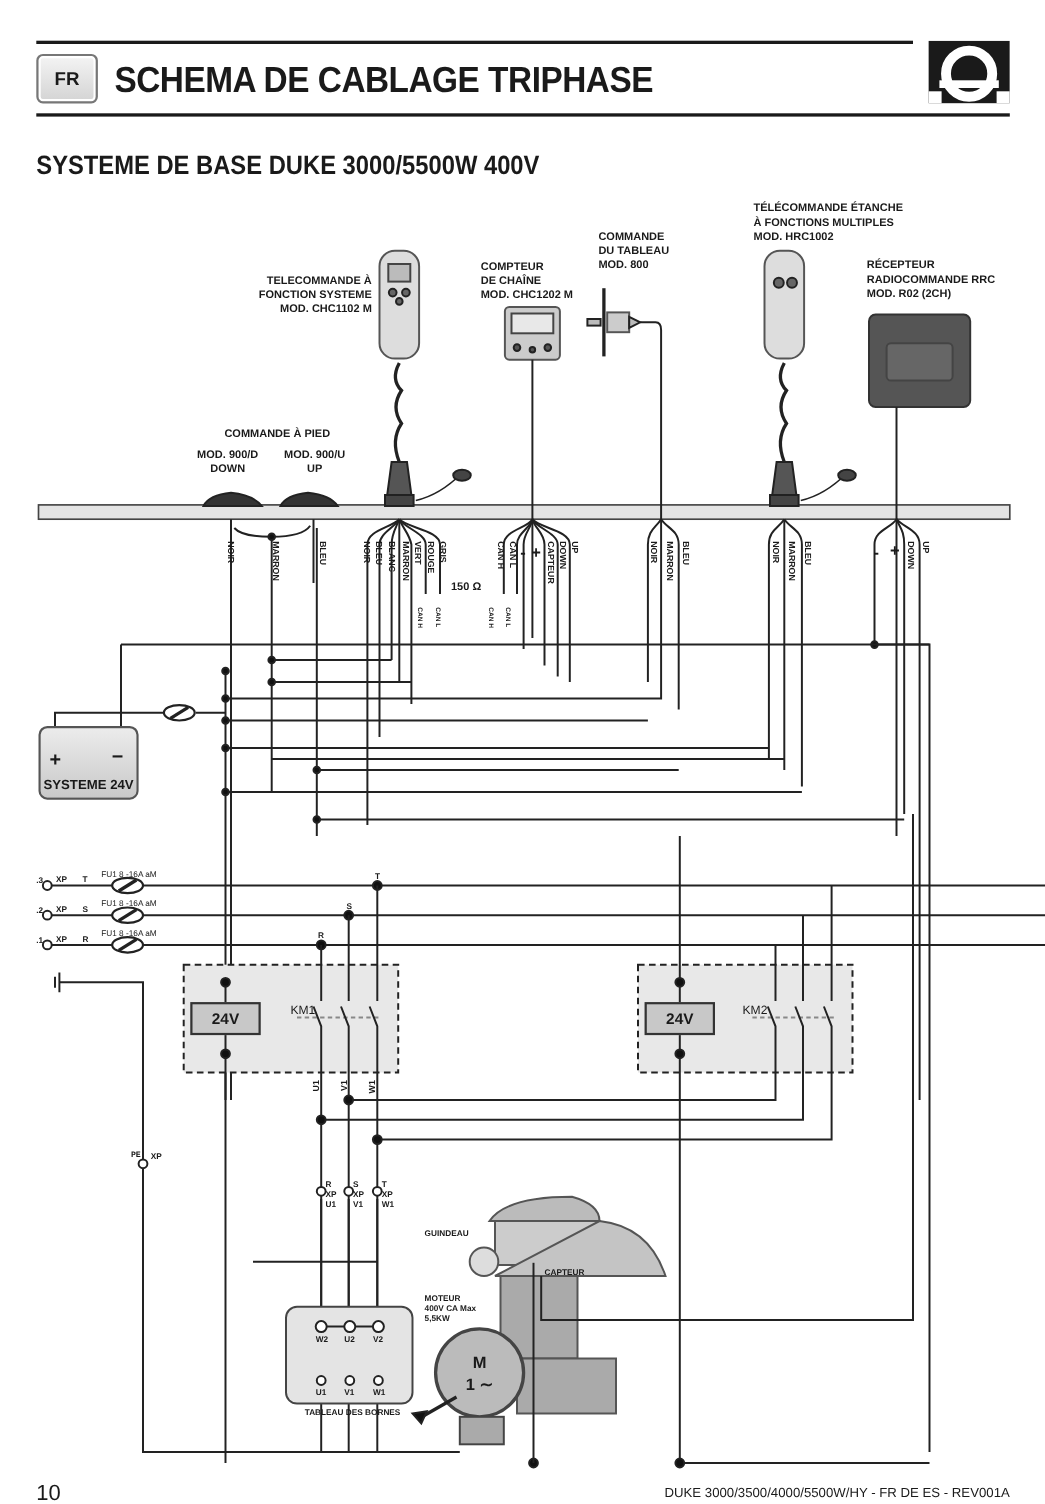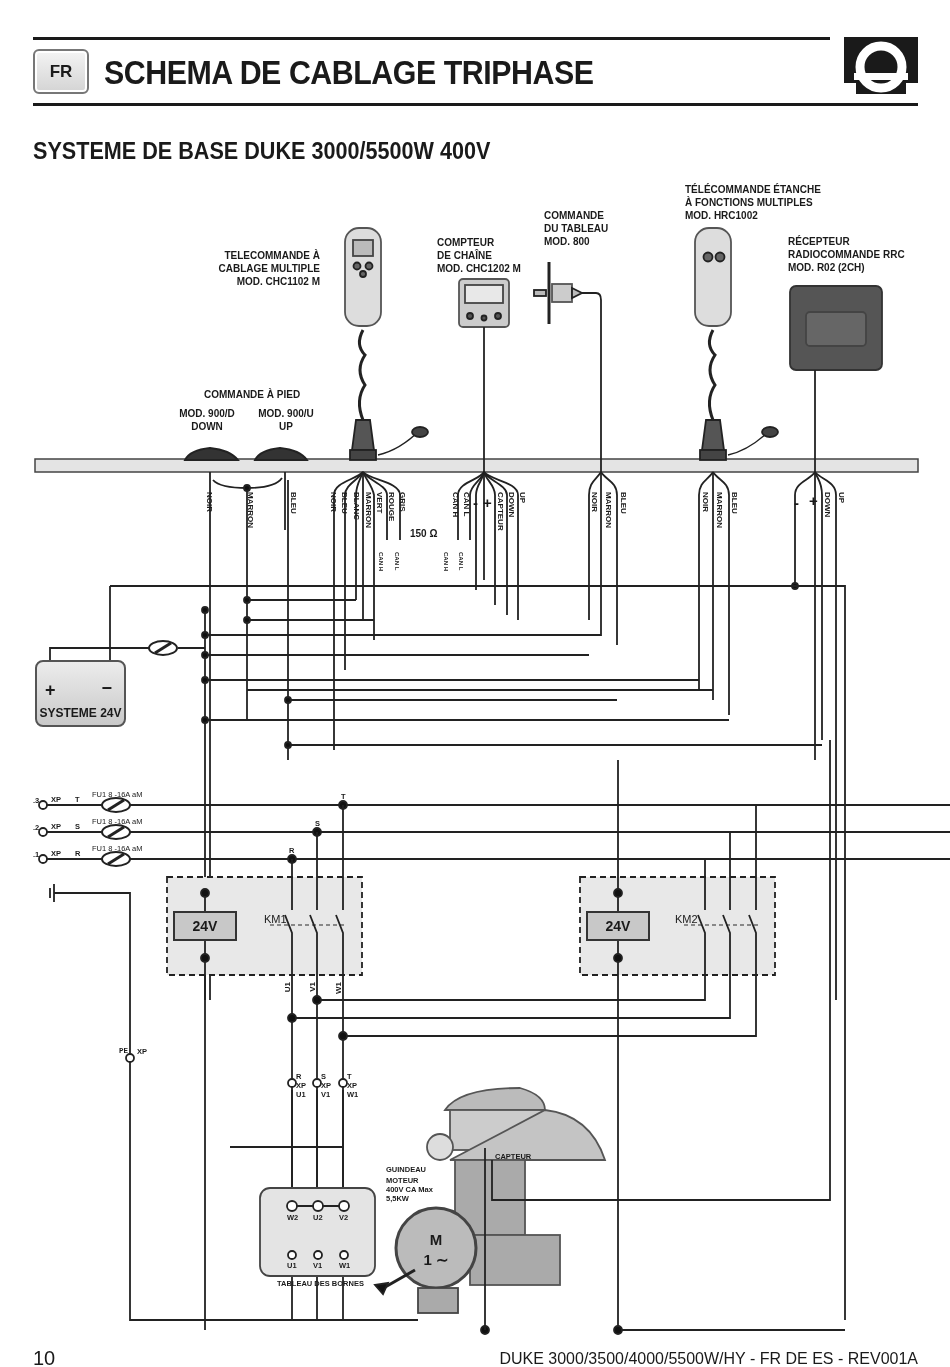--- a/index.html
+++ b/index.html
@@ -12,21 +12,21 @@
   .page-title { position:absolute; left:104px; top:54px; font-size:33px; font-weight:bold; letter-spacing:-0.5px; transform:scaleX(0.92); transform-origin:left; }
   .logo { position:absolute; left:844px; top:37px; width:74px; height:57px; }
   .subtitle { position:absolute; left:33px; top:137px; font-size:24px; font-weight:bold; transform:scaleX(0.9); transform-origin:left; }
   .lbl { position:absolute; font-size:10px; line-height:13px; white-space:nowrap;font-weight:bold; }
   .lbl.r { text-align:right; }
   .lbl.c { text-align:center; }
   .lbl.b { font-weight:bold; font-size:7.5px; line-height:9px; }
   .vlbl { position:absolute; font-size:8px; font-weight:bold; writing-mode:vertical-rl; white-space:nowrap; }
   .plus-minus { position:absolute; font-size:15px; font-weight:bold; }
   .footer-page { position:absolute; left:33px; top:1347px; font-size:20px; }
-  .footer-ref { position:absolute; right:32px; top:1350px; font-size:16px; }
+  .footer-ref { position:absolute; right:32px; top:1350px; font-size:12px; }
   svg.diagram { position:absolute; left:0; top:0; }
   .battery { position:absolute; left:35px; top:660px; width:91px; height:67px; border:2px solid #555; border-radius:8px;
     background:linear-gradient(#ececec,#c9c9c9); box-sizing:border-box; }
   .battery .name { position:absolute; left:0; right:0; bottom:5px; text-align:center; font-weight:bold; font-size:12px; }
   .battery .t-plus { position:absolute; left:8px; top:18px; font-size:18px; font-weight:bold; }
   .battery .t-minus { position:absolute; right:12px; top:16px; font-size:18px; font-weight:bold; }
   .coil { position:absolute; width:64px; height:30px; background:#c8c8c8; border:2px solid #333; box-sizing:border-box;
     display:flex; align-items:center; justify-content:center; font-weight:bold; font-size:14px; }
   .km { position:absolute; font-size:11px;padding-left:12px; }
   .motor-text { position:absolute; font-weight:bold; text-align:center; line-height:20px; font-size:15px; }
@@ -236,23 +236,23 @@
     <path d="M492 1160 V1200 H830 V740"></path>
     <g stroke="#444">
       <circle cx="436" cy="1248" r="40" fill="#bbb" stroke-width="3"></circle>
       <rect x="418" y="1288" width="40" height="25" fill="#aaa"></rect>
     </g>
     <path d="M380 1290 L415 1270" stroke-width="3"></path>
     <path d="M375 1285 L388 1283 L383 1294 Z" fill="#111"></path>
   </g>
 </svg>
 
-<div class="lbl r" style="left:192px;top:249px;width:128px;">
+<div class="lbl r" style="left:210px;top:249px;width:128px;">
   <div>TELECOMMANDE À</div>
-  <div>CABLAGE MULTIPLE</div>
+  <div>FONCTION SYSTEME</div>
   <div>MOD. CHC1102 M</div>
 </div>
 <div class="lbl" style="left:437px;top:236px;">
   <div>COMPTEUR</div>
   <div>DE CHAÎNE</div>
   <div>MOD. CHC1202 M</div>
 </div>
 <div class="lbl" style="left:544px;top:209px;">
   <div>COMMANDE</div>
   <div>DU TABLEAU</div>
@@ -366,21 +366,21 @@
 </div>
 
 <div class="lbl b" style="left:287px;top:1213px;">W2</div>
 <div class="lbl b" style="left:313px;top:1213px;">U2</div>
 <div class="lbl b" style="left:339px;top:1213px;">V2</div>
 <div class="lbl b" style="left:287px;top:1261px;">U1</div>
 <div class="lbl b" style="left:313px;top:1261px;">V1</div>
 <div class="lbl b" style="left:339px;top:1261px;">W1</div>
 <div class="lbl b" style="left:277px;top:1279px;">TABLEAU DES BORNES</div>
 
-<div class="lbl b" style="left:386px;top:1117px;margin-top:48px;">GUINDEAU</div>
+<div class="lbl b" style="left:386px;top:1117px;">GUINDEAU</div>
 <div class="lbl b" style="left:495px;top:1152px;">CAPTEUR</div>
 <div class="lbl b" style="left:386px;top:1176px;">
   <div>MOTEUR</div>
   <div>400V CA Max</div>
   <div>5,5KW</div>
 </div>
 <div class="motor-text" style="left:416px;top:1230px;width:40px;">
   <div>M</div>
   <div>1 ∼</div>
 </div>

